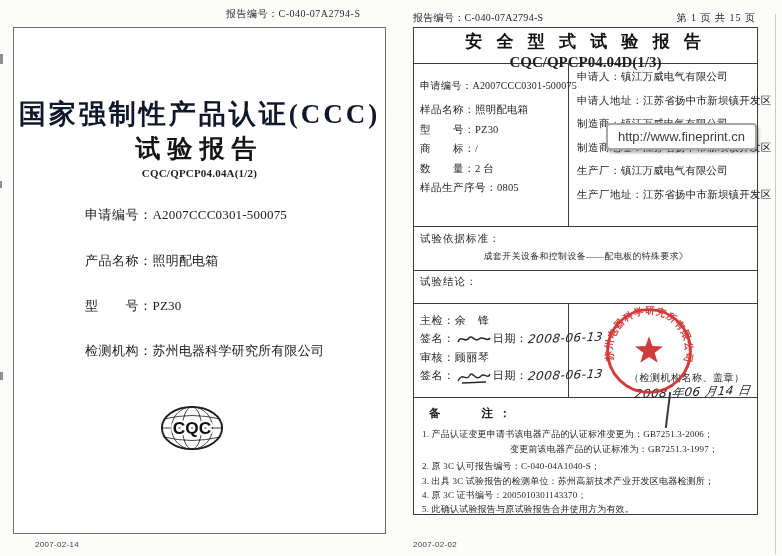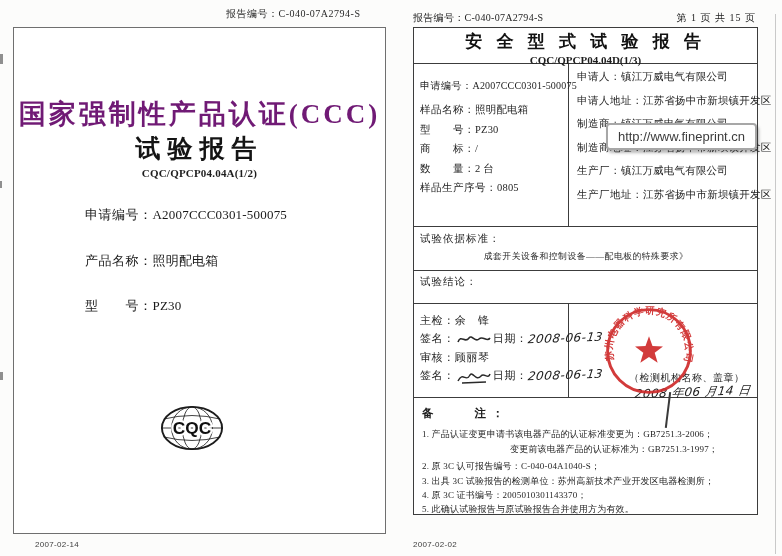--- a/index.html
+++ b/index.html
@@ -2,38 +2,38 @@
 <html><head>
 <meta charset="utf-8">
 <style>
   html,body{margin:0;padding:0;background:#ffffff;}
   .canvas{position:relative;width:782px;height:556px;background:#fcfcfb;overflow:hidden;
           font-family:"Liberation Serif","DejaVu Serif",serif;color:#1e1e1e;}
 
   
   .lp-reportno{position:absolute;left:226px;top:7px;font-size:10px;letter-spacing:.5px;color:#2a2a2a;}
   .lp-border{position:absolute;left:13px;top:27px;width:371px;height:505px;border:1px solid #6f6f6f;background:#fff;}
-  .lp-title1{position:absolute;left:0;top:68px;width:100%;text-align:center;font-size:27px;font-weight:600;letter-spacing:3px;color:#701a75;}
+  .lp-title1{position:absolute;left:0;top:68px;width:100%;text-align:center;font-size:27px;font-weight:600;letter-spacing:3px;color:#0f172a;}
   .lp-title2{position:absolute;left:0;top:104px;width:100%;text-align:center;font-size:25px;font-weight:600;letter-spacing:7px;color:#141414;}
   .lp-doccode{position:absolute;left:0;top:139px;width:100%;text-align:center;font-size:11px;font-weight:700;letter-spacing:.2px;}
   .lp-field{position:absolute;left:71px;font-size:13px;letter-spacing:.8px;color:#191919;}
   .lp-f1{top:178px;} .lp-f2{top:224px;} .lp-f3{top:269px;} .lp-f4{top:314px;}
   .lp-logo{position:absolute;left:146px;top:376px;width:64px;height:48px;}
   .footer-date{position:absolute;font-size:8px;color:#3d3d3d;font-family:"Liberation Sans","DejaVu Sans",sans-serif;letter-spacing:.3px;}
   .lp-footer{left:35px;top:540px;} .rp-footer{left:413px;top:540px;}
 
   
   .rp-reportno{position:absolute;left:413px;top:11px;font-size:10px;letter-spacing:.3px;}
   .rp-pageinfo{position:absolute;left:640px;top:11px;width:116px;text-align:right;font-size:10px;letter-spacing:1px;}
   .rpt{position:absolute;left:413px;top:27px;width:343px;border:1px solid #3c3c3c;background:#fff;}
   .row{box-sizing:border-box;border-bottom:1px solid #3c3c3c;position:relative;}
   .row:last-child{border-bottom:none;}
   .r-title{height:36px;text-align:center;padding-top:2px;}
   .r-title .t{font-size:17px;font-weight:700;letter-spacing:5px;color:#111;}
-  .r-title .c{font-size:11px;font-weight:700;margin-top:1px;}
+  .r-title .c{font-size:15px;font-weight:700;margin-top:1px;}
   .r-info{height:163px;display:flex;}
   .r-std{height:44px;padding:5px 5px 0 6px;}
   .r-concl{height:33px;padding:4px 5px 0 6px;}
   .r-sign{height:94px;display:flex;}
   .r-notes{height:116px;padding:7px 6px 0 8px;}
   .cell-l{width:155px;box-sizing:border-box;border-right:1px solid #3c3c3c;padding:16px 2px 0 6px;}
   .cell-r{flex:1;padding:7px 2px 0 8px;position:relative;}
   .cell-l p,.cell-r p{margin:0;font-size:10.5px;line-height:11px;letter-spacing:.3px;white-space:nowrap;}
   .cell-l p{margin-bottom:8.5px;} .cell-l p.first{margin-bottom:13px;font-size:10px;}
   .cell-r p{margin-bottom:12.5px;}
@@ -45,21 +45,21 @@
   .concl-res{text-align:center;font-size:12px;font-weight:700;letter-spacing:2px;margin-top:2px;}
   .sig-l{width:155px;box-sizing:border-box;border-right:1px solid #3c3c3c;padding:10px 2px 0 6px;}
   .sig-l p{margin:0 0 5px;font-size:11px;line-height:13px;letter-spacing:.6px;white-space:nowrap;}
   .sig-scribble{vertical-align:middle;margin:0 1px;}
   .hand{font-family:"DejaVu Sans",sans-serif;font-style:italic;display:inline-block;transform:skewX(-9deg) rotate(-2deg);font-size:12px;color:#202020;letter-spacing:.5px;}
   .sig-r{flex:1;position:relative;}
   .stamp-caption{position:absolute;left:60px;top:67px;font-size:10px;letter-spacing:.5px;}
   .stamp-date{position:absolute;left:66px;top:80px;}
   .stamp-svg{position:absolute;left:34px;top:1px;width:92px;height:92px;opacity:.92;pointer-events:none;}
   .stamp-tail{position:absolute;left:98px;top:88px;width:1.5px;height:36px;background:#3a3a3a;transform:rotate(7deg);}
-  .notes-lbl{font-size:11.5px;font-weight:700;letter-spacing:6px;margin:1px 0 9px;}
+  .notes-lbl{font-size:11.5px;font-weight:700;letter-spacing:6px;margin:1px 7px 9px;}
   .note{font-size:9px;line-height:9.5px;margin:0 0 5px;letter-spacing:.2px;white-space:nowrap;}
   .note.indent{margin-left:88px;margin-bottom:8px;}
   .n2{margin-bottom:5px;} .n3{margin-bottom:4.5px;} .n4{margin-bottom:4.5px;}
 
   
   .wmark{position:absolute;left:606px;top:123px;width:147px;height:23px;background:#fff;border:2px solid #a7a7a7;
          border-radius:4px;box-shadow:2px 3px 3px rgba(60,60,60,.35);z-index:60;display:flex;align-items:center;justify-content:center;
          font-family:"Liberation Sans","DejaVu Sans",sans-serif;font-size:13px;color:#3c3c3c;}
   .scanline-r{position:absolute;left:775px;top:14px;width:1px;height:540px;background:#c9c9c9;}
   .edge-mark{position:absolute;background:#8f8f8f;}
@@ -82,20 +82,23 @@
     <div class="lp-doccode">CQC/QPCP04.04A(1/2)</div>
 
     <div class="lp-field lp-f1">
       <span class="lbl">申请编号：</span><span class="val">A2007CCC0301-500075</span>
     </div>
     <div class="lp-field lp-f2">
       <span class="lbl">产品名称：</span><span class="val">照明配电箱</span>
     </div>
     <div class="lp-field lp-f3">
       <span class="lbl">型　　号：</span><span class="val">PZ30</span>
+    </div>
+    <div class="lp-field lp-f4">
+      <span class="lbl">检测机构：</span><span class="val">苏州电器科学研究所有限公司</span>
     </div>
 
     <svg class="lp-logo" viewBox="0 0 100 74">
       <ellipse cx="50" cy="37" rx="47" ry="33" fill="none" stroke="#1c1c1c" stroke-width="3"></ellipse>
       <ellipse cx="50" cy="37" rx="32" ry="33" fill="none" stroke="#1c1c1c" stroke-width="1.3"></ellipse>
       <ellipse cx="50" cy="37" rx="15" ry="33" fill="none" stroke="#1c1c1c" stroke-width="1.3"></ellipse>
       <path d="M6,23 Q50,12 94,23" fill="none" stroke="#1c1c1c" stroke-width="1.3"></path>
       <path d="M3,37 L97,37" fill="none" stroke="#1c1c1c" stroke-width="1.3"></path>
       <path d="M6,51 Q50,62 94,51" fill="none" stroke="#1c1c1c" stroke-width="1.3"></path>
       <text x="50" y="47" text-anchor="middle" font-family="Liberation Sans, DejaVu Sans, sans-serif" font-size="27" font-weight="bold" fill="#101010" stroke="#ffffff" stroke-width="7" style="paint-order:stroke">CQC</text>

